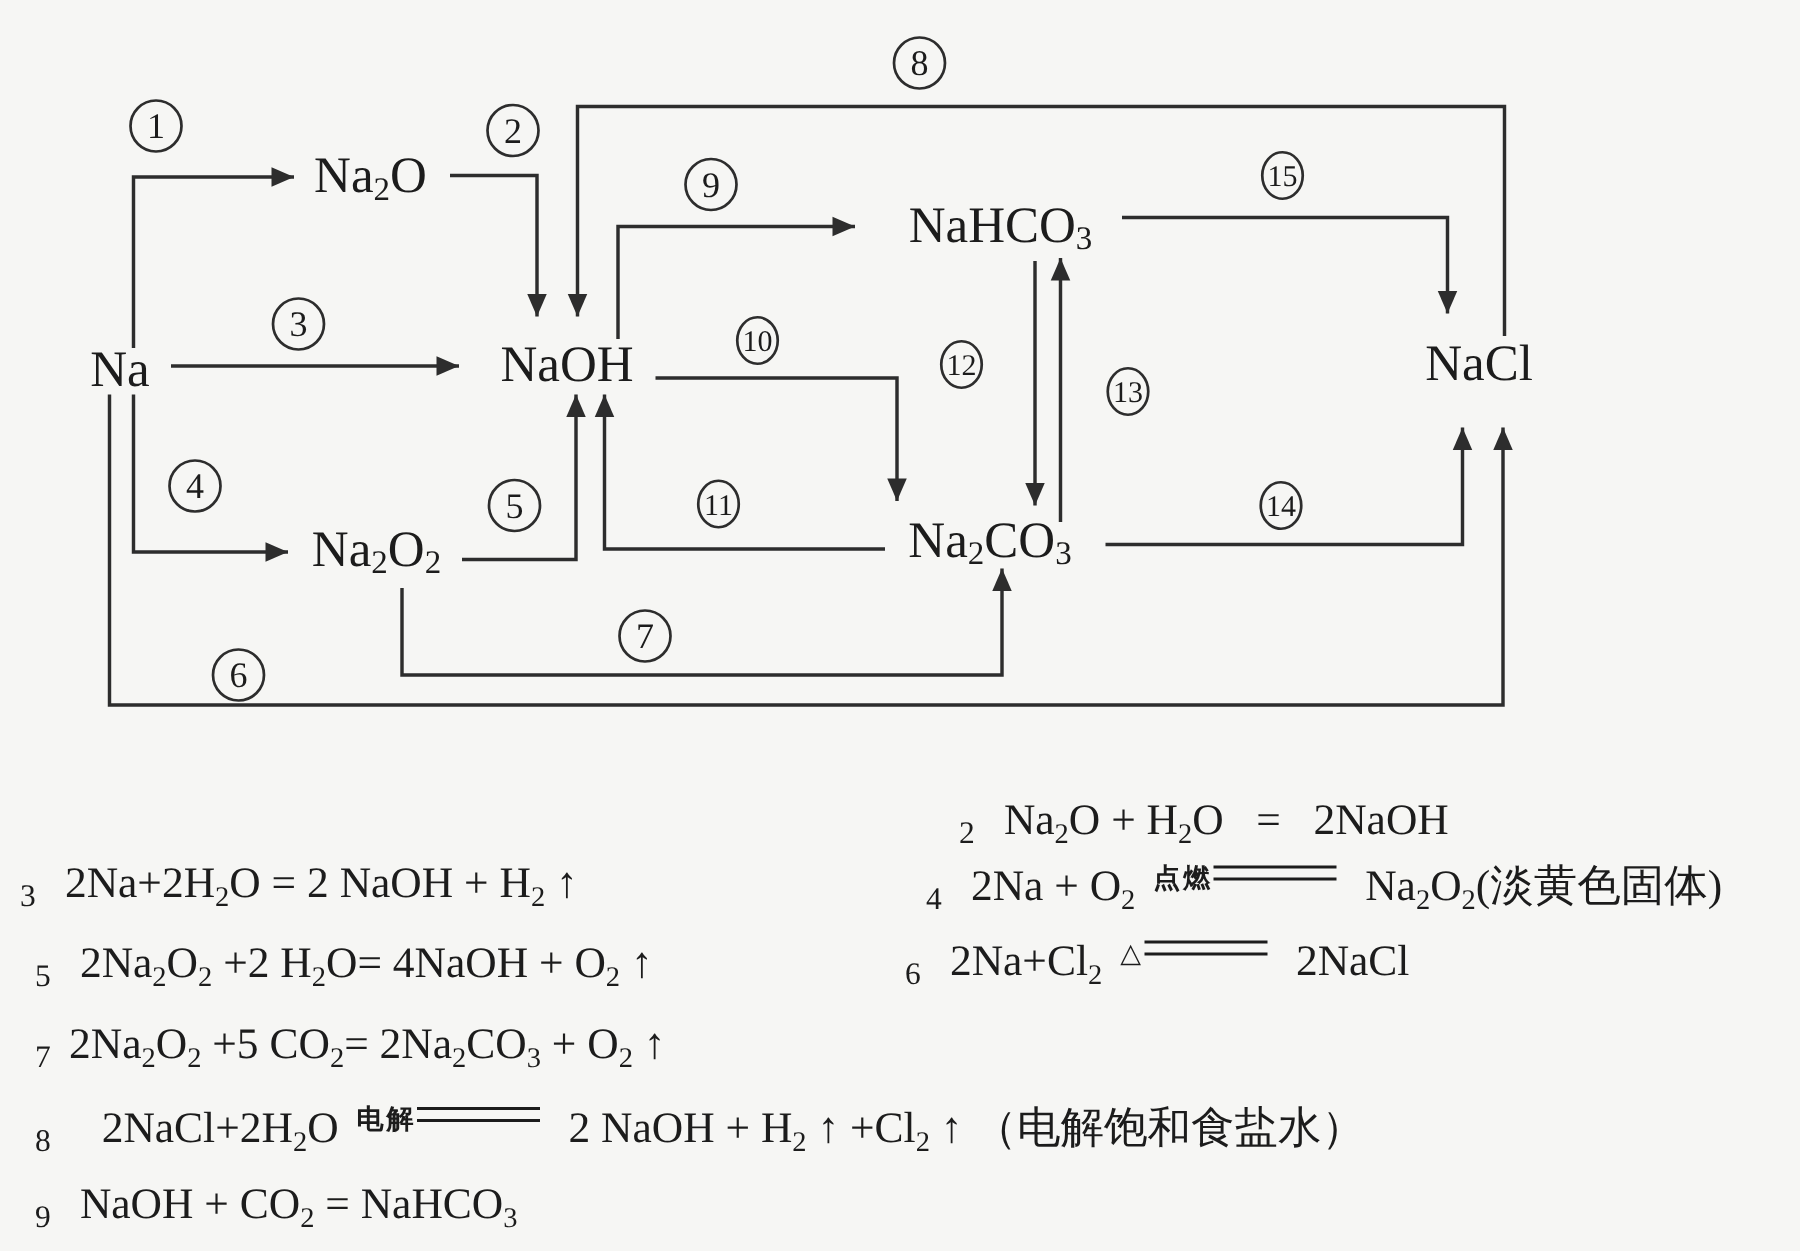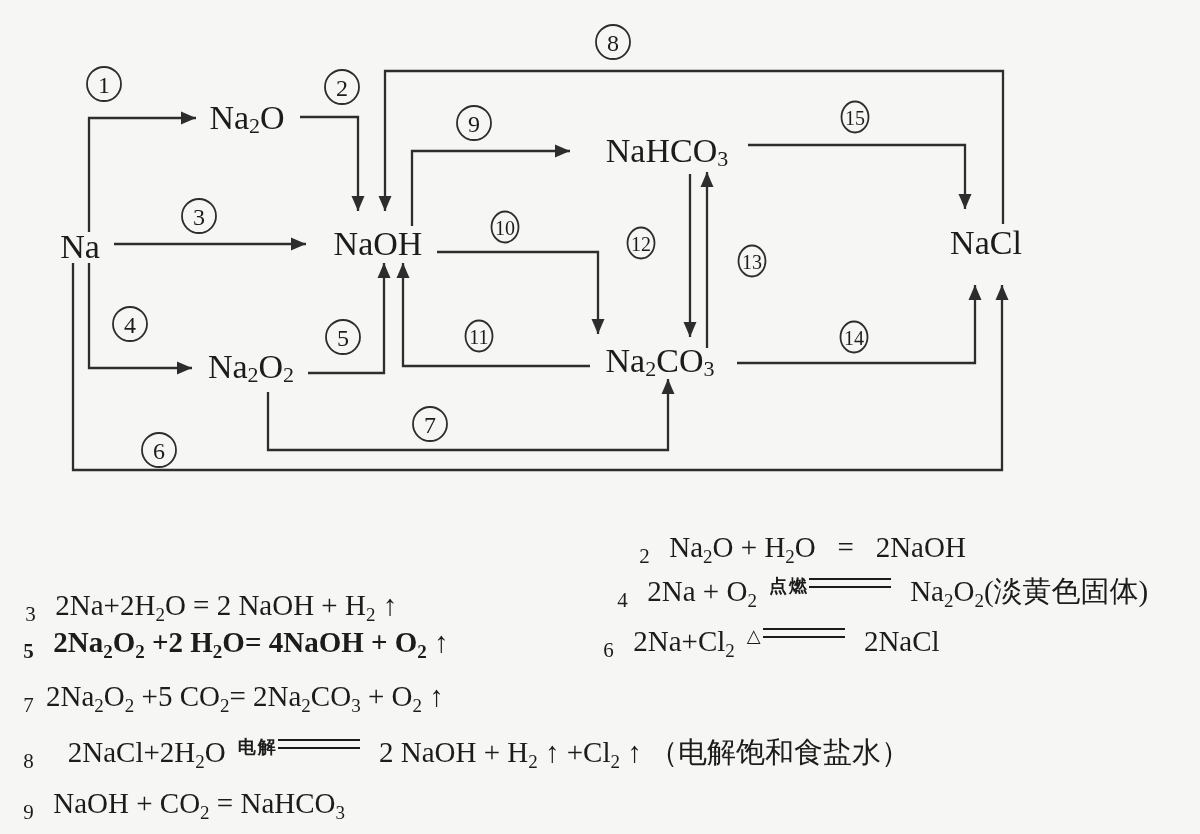--- a/index.html
+++ b/index.html
@@ -147,21 +147,21 @@
         <ellipse cx="854" cy="337" rx="13.5" ry="15.5" fill="none" stroke="#2d2d2d" stroke-width="1.8"></ellipse>
         <text x="854" y="338" text-anchor="middle" dominant-baseline="central" font-size="20" fill="#1c1c1c">14</text>
       </g>
       <g>
         <ellipse cx="855" cy="117" rx="13.5" ry="15.5" fill="none" stroke="#2d2d2d" stroke-width="1.8"></ellipse>
         <text x="855" y="118" text-anchor="middle" dominant-baseline="central" font-size="20" fill="#1c1c1c">15</text>
       </g>
     </svg>
   <div id="equations">
       <div class="eq" style="left: 630px; top: 518px; margin-top: 12px;"><span class="badge" style="border-color: rgb(28, 28, 28);">2</span><span> Na</span><span class="sub">2</span><span>O + H</span><span class="sub">2</span><span>O   =   2NaOH</span></div>
-      <div class="eq" style="left: 16px; top: 572px; margin-top: 16px;"><span class="badge" style="border-color: rgb(28, 28, 28);">3</span><span> 2Na+2H</span><span class="sub">2</span><span>O = 2 NaOH + H</span><span class="sub">2</span><span> ↑</span></div>
+      <div class="eq" style="left: 4px; top: 572px;"><span class="badge" style="border-color: rgb(28, 28, 28);">3</span><span> 2Na+2H</span><span class="sub">2</span><span>O = 2 NaOH + H</span><span class="sub">2</span><span> ↑</span></div>
       <div class="eq" style="left: 608px; top: 574px;"><span class="badge" style="border-color: rgb(28, 28, 28);">4</span><span> 2Na + O</span><span class="sub">2</span><span class="cond"><span class="cond-text">点燃</span><span class="cond-bar" style="border-color: rgb(28, 28, 28);"></span></span><span> Na</span><span class="sub">2</span><span>O</span><span class="sub">2</span><span>(淡黄色固体)</span></div>
-      <div class="eq" style="left: 14px; top: 625px; font-weight: bold;"><span class="badge" style="border-color: rgb(28, 28, 28);">5</span><span> 2Na</span><span class="sub">2</span><span>O</span><span class="sub">2</span><span> +2 H</span><span class="sub">2</span><span>O= 4NaOH + O</span><span class="sub">2</span><span> ↑</span></div>
+      <div class="eq" style="left: 14px; top: 625px;"><span class="badge" style="border-color: rgb(28, 28, 28);">5</span><span> 2Na</span><span class="sub">2</span><span>O</span><span class="sub">2</span><span> +2 H</span><span class="sub">2</span><span>O= 4NaOH + O</span><span class="sub">2</span><span> ↑</span></div>
       <div class="eq" style="left: 594px; top: 624px;"><span class="badge" style="border-color: rgb(28, 28, 28);">6</span><span> 2Na+Cl</span><span class="sub">2</span><span class="cond"><span class="cond-text">△</span><span class="cond-bar" style="border-color: rgb(28, 28, 28);"></span></span><span> 2NaCl</span></div>
       <div class="eq" style="left: 14px; top: 679px;"><span class="badge" style="border-color: rgb(28, 28, 28);">7</span><span>2Na</span><span class="sub">2</span><span>O</span><span class="sub">2</span><span> +5 CO</span><span class="sub">2</span><span>= 2Na</span><span class="sub">2</span><span>CO</span><span class="sub">3</span><span> + O</span><span class="sub">2</span><span> ↑</span></div>
       <div class="eq" style="left: 14px; top: 735px;"><span class="badge" style="border-color: rgb(28, 28, 28);">8</span><span>   2NaCl+2H</span><span class="sub">2</span><span>O</span><span class="cond"><span class="cond-text">电解</span><span class="cond-bar" style="border-color: rgb(28, 28, 28);"></span></span><span> 2 NaOH + H</span><span class="sub">2</span><span> ↑ +Cl</span><span class="sub">2</span><span> ↑ （电解饱和食盐水）</span></div>
       <div class="eq" style="left: 14px; top: 786px;"><span class="badge" style="border-color: rgb(28, 28, 28);">9</span><span> NaOH + CO</span><span class="sub">2</span><span> = NaHCO</span><span class="sub">3</span></div>
     </div>
 </div>
 
 </body></html>

